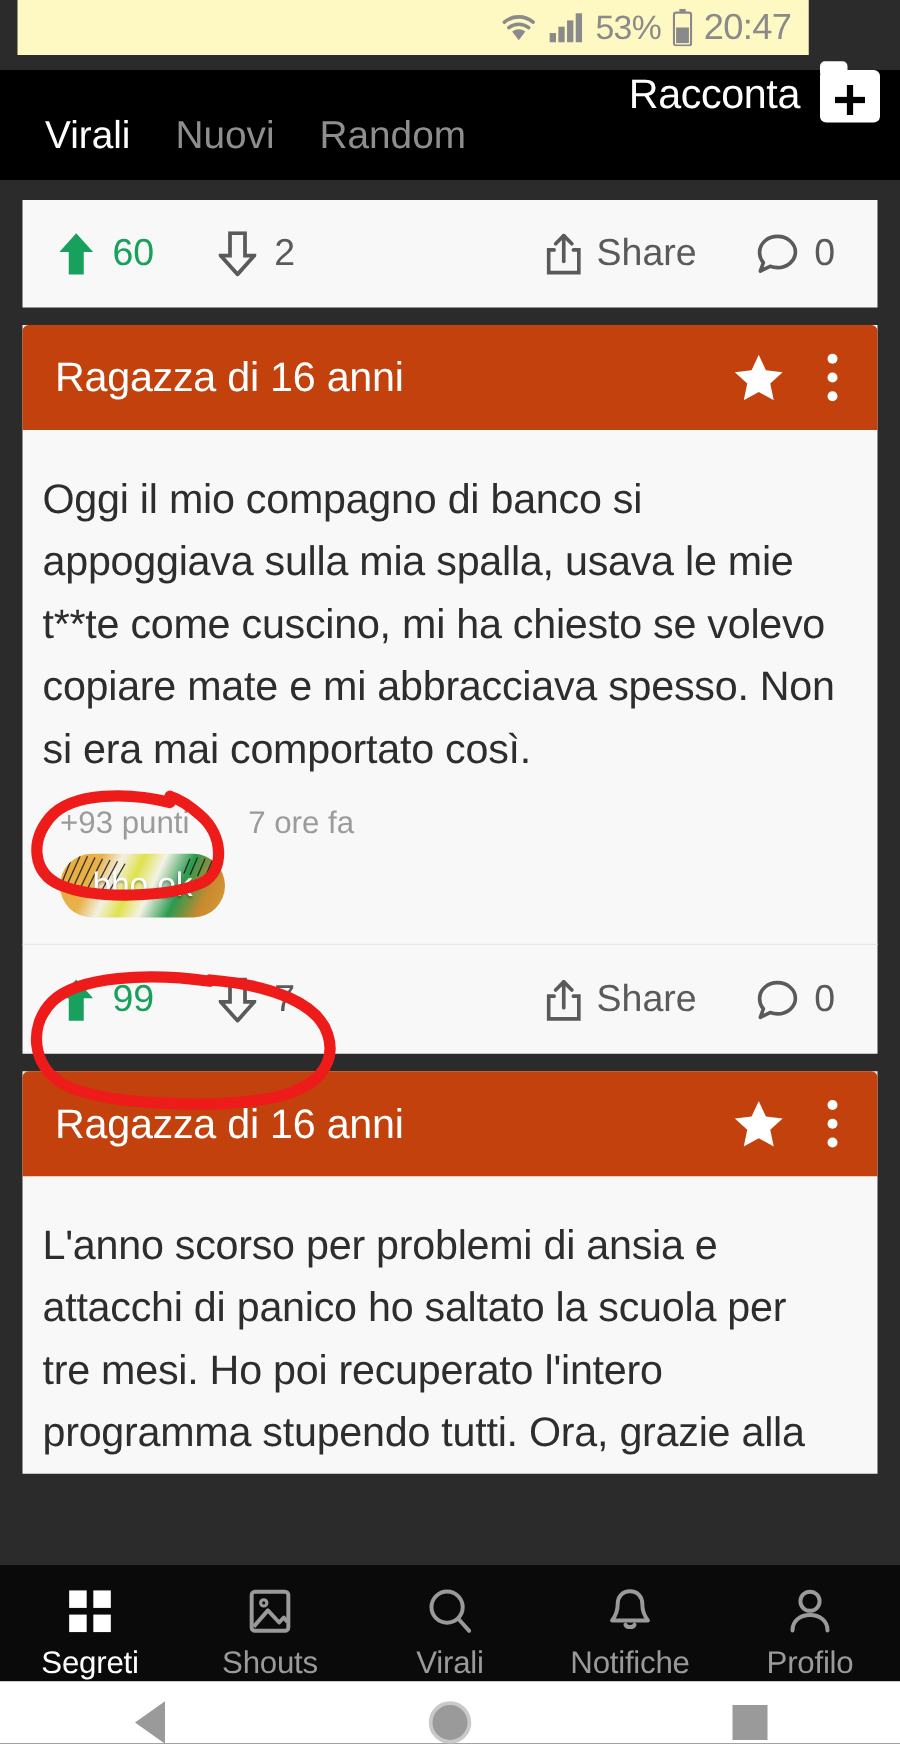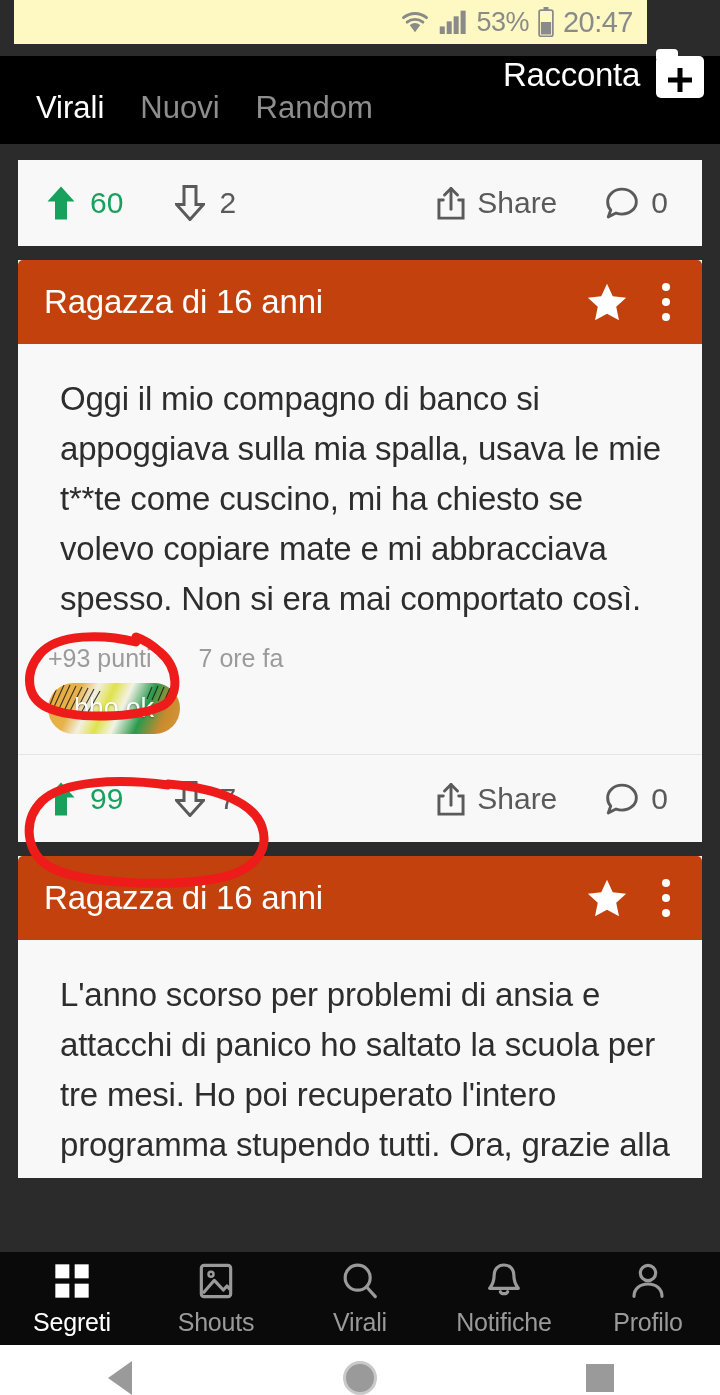--- a/index.html
+++ b/index.html
@@ -66,21 +66,21 @@
 
   .post-header {
     background: #c2410c; padding: 22px 26px; display: flex; align-items: center;
     border-radius: 5px 5px 0 0;
   }
   .post-title { color: #ffffff; font-size: 33px; flex: 1; letter-spacing: -0.2px; }
   .star-icon { margin-right: 34px; }
   .dots-icon { display: flex; flex-direction: column; gap: 7px; margin-right: 6px; }
   .dots-icon i { display: block; width: 8px; height: 8px; border-radius: 50%; background: #fff; }
 
-  .post-body { padding: 30px 30px 8px 42px; }
+  .post-body { padding: 30px 30px 8px 16px; }
   .post-text {
     font-size: 33px; line-height: 50px; color: #2d2d2d; letter-spacing: -0.2px;
   }
   .post-meta { padding: 12px 30px 6px 30px; font-size: 25px; color: #9b9b9b; }
   .post-meta .pts { margin-right: 40px; }
 
   .comment-row { padding: 4px 30px 16px 30px; }
   .comment-pill {
     display: inline-block; position: relative; border-radius: 30px;
     overflow: hidden; padding: 10px 26px; min-width: 132px;
@@ -109,21 +109,21 @@
   .act.share { gap: 12px; margin-right: 48px; }
   .act.share .lbl { font-size: 30px; color: #5a5a5a; }
   .act.comment { gap: 12px; margin-right: 6px; }
 
   
   .annot { position: absolute; pointer-events: none; }
 
   
   .bottomnav {
     position: absolute; left: 0; top: 1252px; width: 720px; height: 93px;
-    background: #0a0a0a; display: flex; align-items: center;
+    background: #0a0a0a; display: flex; align-items: flex-end;
   }
   .navitem {
     flex: 1; display: flex; flex-direction: column; align-items: center;
     justify-content: center; gap: 7px;
   }
   .navlabel { font-size: 25px; color: #9a9a9a; letter-spacing: -0.2px; }
   .navitem.active .navlabel { color: #ffffff; }
 
   
   .sysnav {

